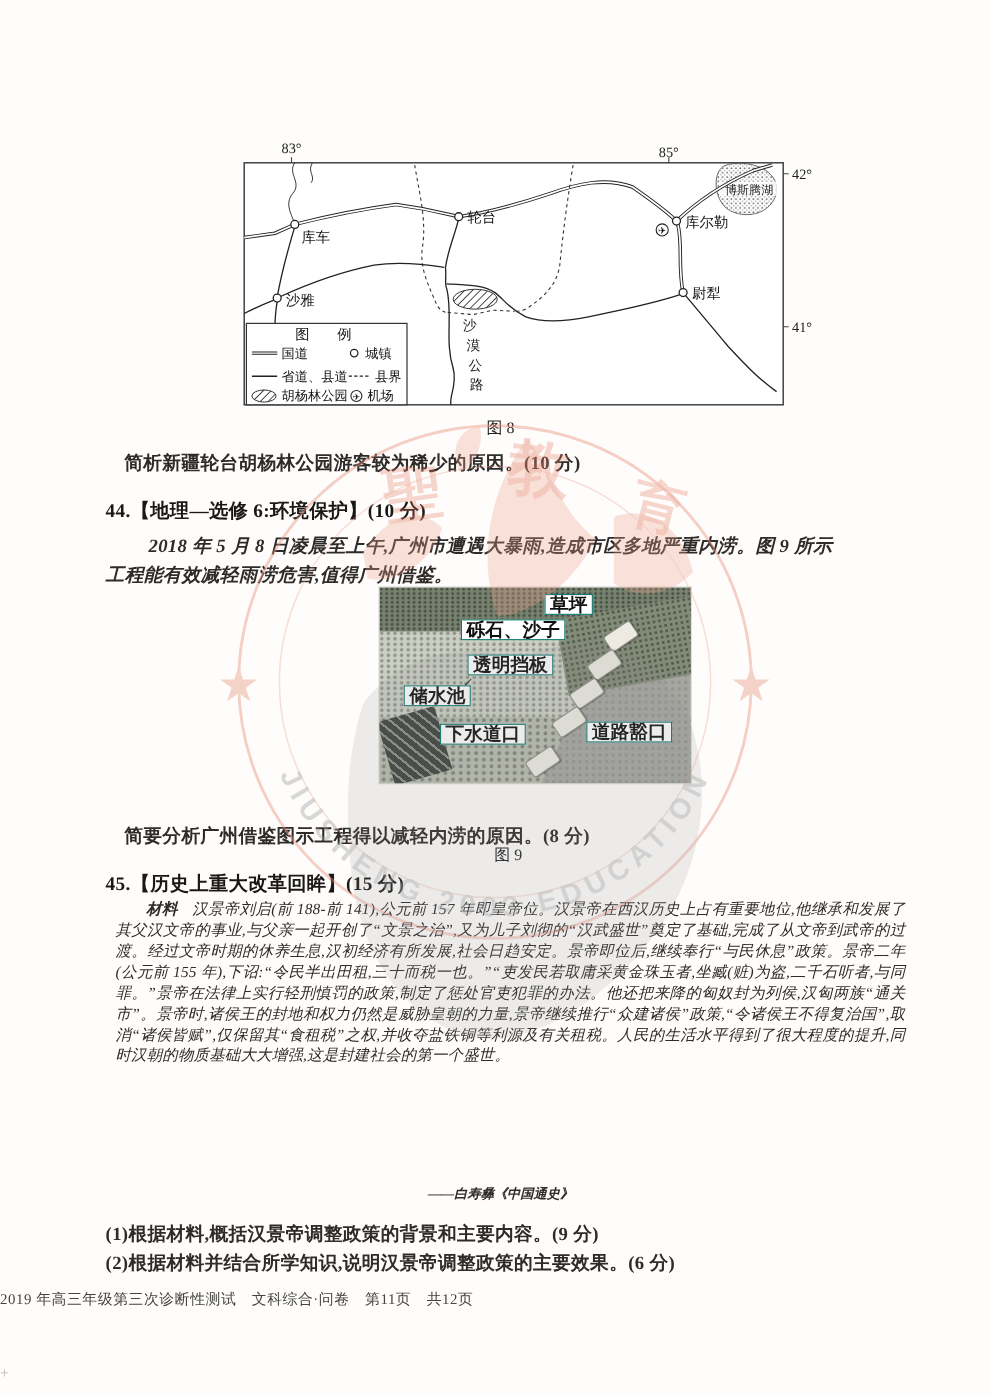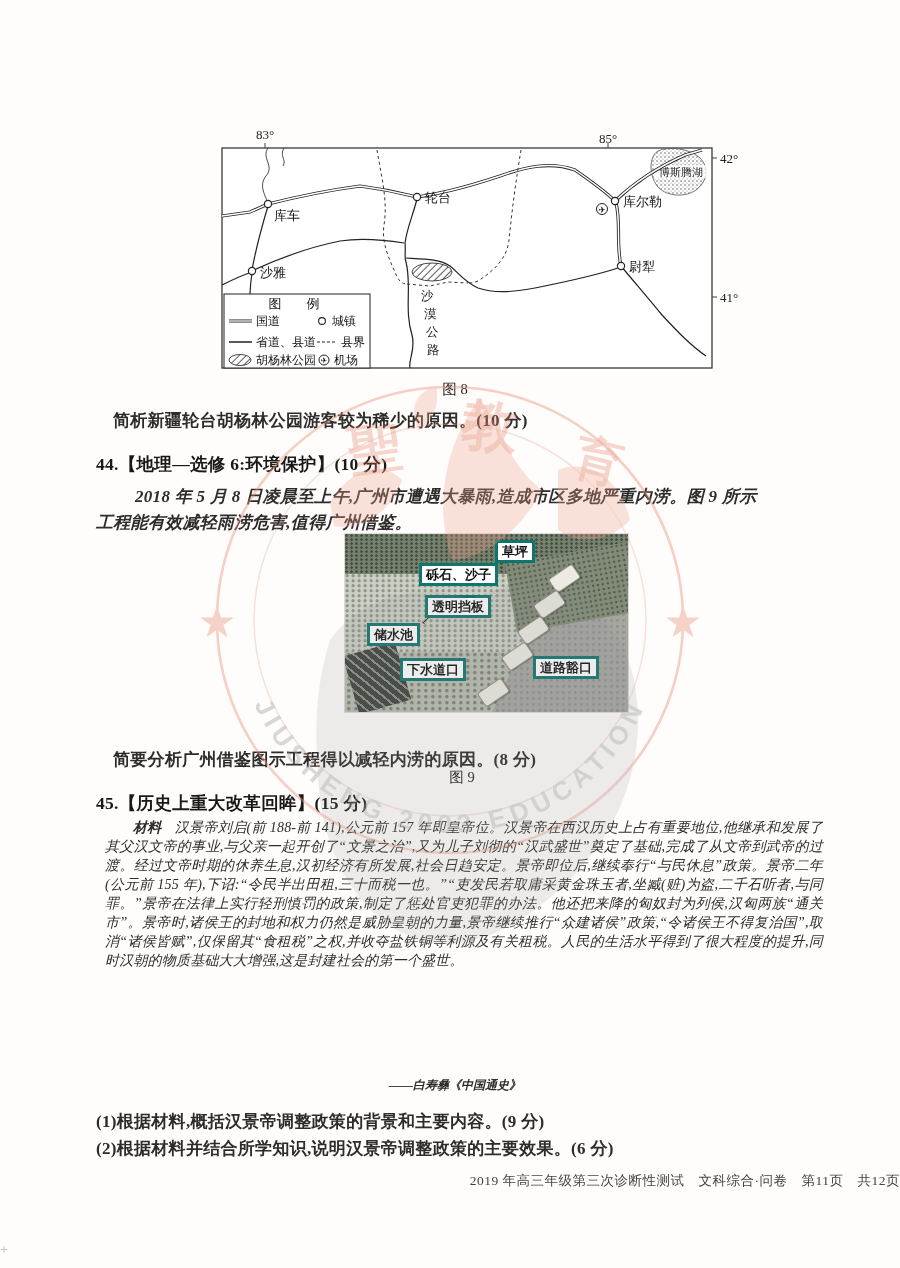--- a/index.html
+++ b/index.html
@@ -29,27 +29,27 @@
     background-image:radial-gradient(circle at 55% 45%, rgba(50,50,45,.42) 0 1.3px, transparent 2.1px);
     background-size:7px 6px;}
   .ph-road{left:0;top:0;width:100%;height:100%;background:#a5a6a0;
     clip-path:polygon(78% 12%,100% 28%,100% 100%,52% 100%);
     background-image:radial-gradient(circle at 40% 40%, rgba(0,0,0,.12) 0 1px, transparent 1.8px);
     background-size:6px 6px;}
   .curb{position:absolute;width:27px;height:15px;background:#ececE6;background:#eceae2;
     border:1px solid #8e8e86;border-radius:3px;transform:rotate(-34deg);box-shadow:1px 1px 0 rgba(0,0,0,.25);}
   .grate{left:5px;top:114px;width:54px;height:60px;background:#3c413a;transform:rotate(-16deg);
     background-image:repeating-linear-gradient(55deg, rgba(255,255,255,.4) 0 2px, transparent 2px 7px);}
-  .plabel{position:absolute;background:#fff;border:3px solid #0f766e;color:#111;
-    font-size:13px;font-weight:bold;padding:0 4px;line-height:17px;white-space:nowrap;z-index:5;}
+  .plabel{position:absolute;background:#fff;border:1px solid #0f766e;color:#111;
+    font-size:17px;font-weight:bold;padding:0 4px;line-height:17px;white-space:nowrap;z-index:5;}
   .parrow{position:absolute;font-size:11px;color:#222;z-index:5;}
   
   .wm{left:0;top:0;width:900px;height:1268px;z-index:30;pointer-events:none;opacity:.55;}
   
-  .footer{left:0;top:1172px;width:900px;text-align:right;font-size:13.5px;color:#454443;letter-spacing:.5px;}
+  .footer{left:0;top:1172px;width:900px;text-align:left;font-size:13.5px;color:#454443;letter-spacing:.5px;}
   .cropmark{left:0px;top:1242px;font-size:14px;color:#b9b9b9;}
   .material{left:105px;top:818px;width:718px;font-size:14px;line-height:19px;
     text-align:justify;text-indent:2em;letter-spacing:.2px;}
   .material b{margin-right:13px;letter-spacing:.2px;}
   .attrib{top:1077px;left:96px;width:718px;text-align:center;font-size:12px;font-weight:bold;}
 </style>
 </head>
 <body>
 
 <svg class="abs" style="left:190px;top:118px;" width="558" height="284" viewBox="190 118 558 284" font-family="Liberation Serif, DejaVu Serif, serif">

